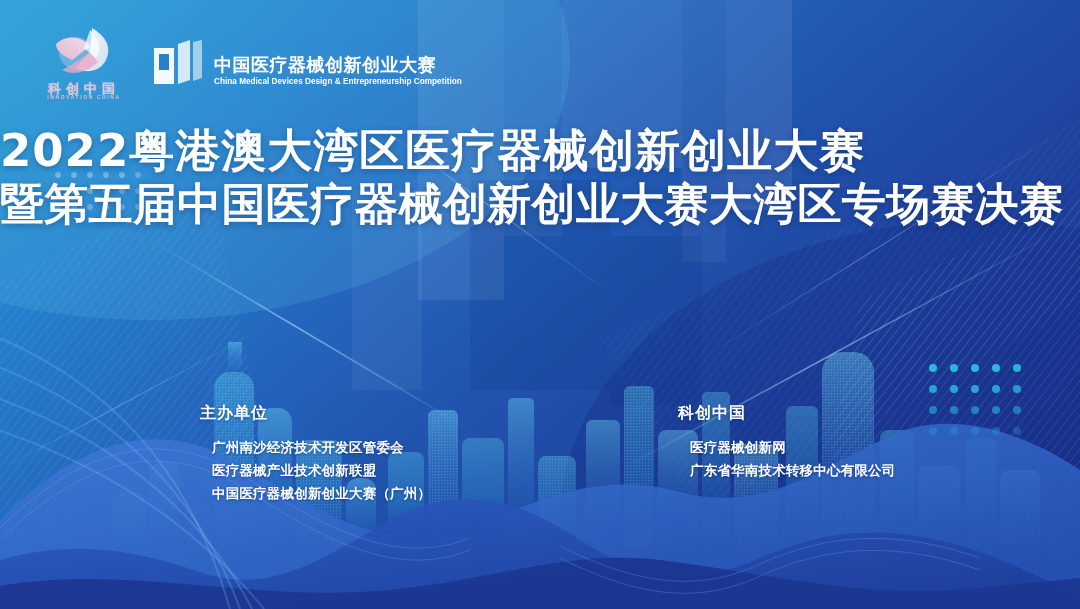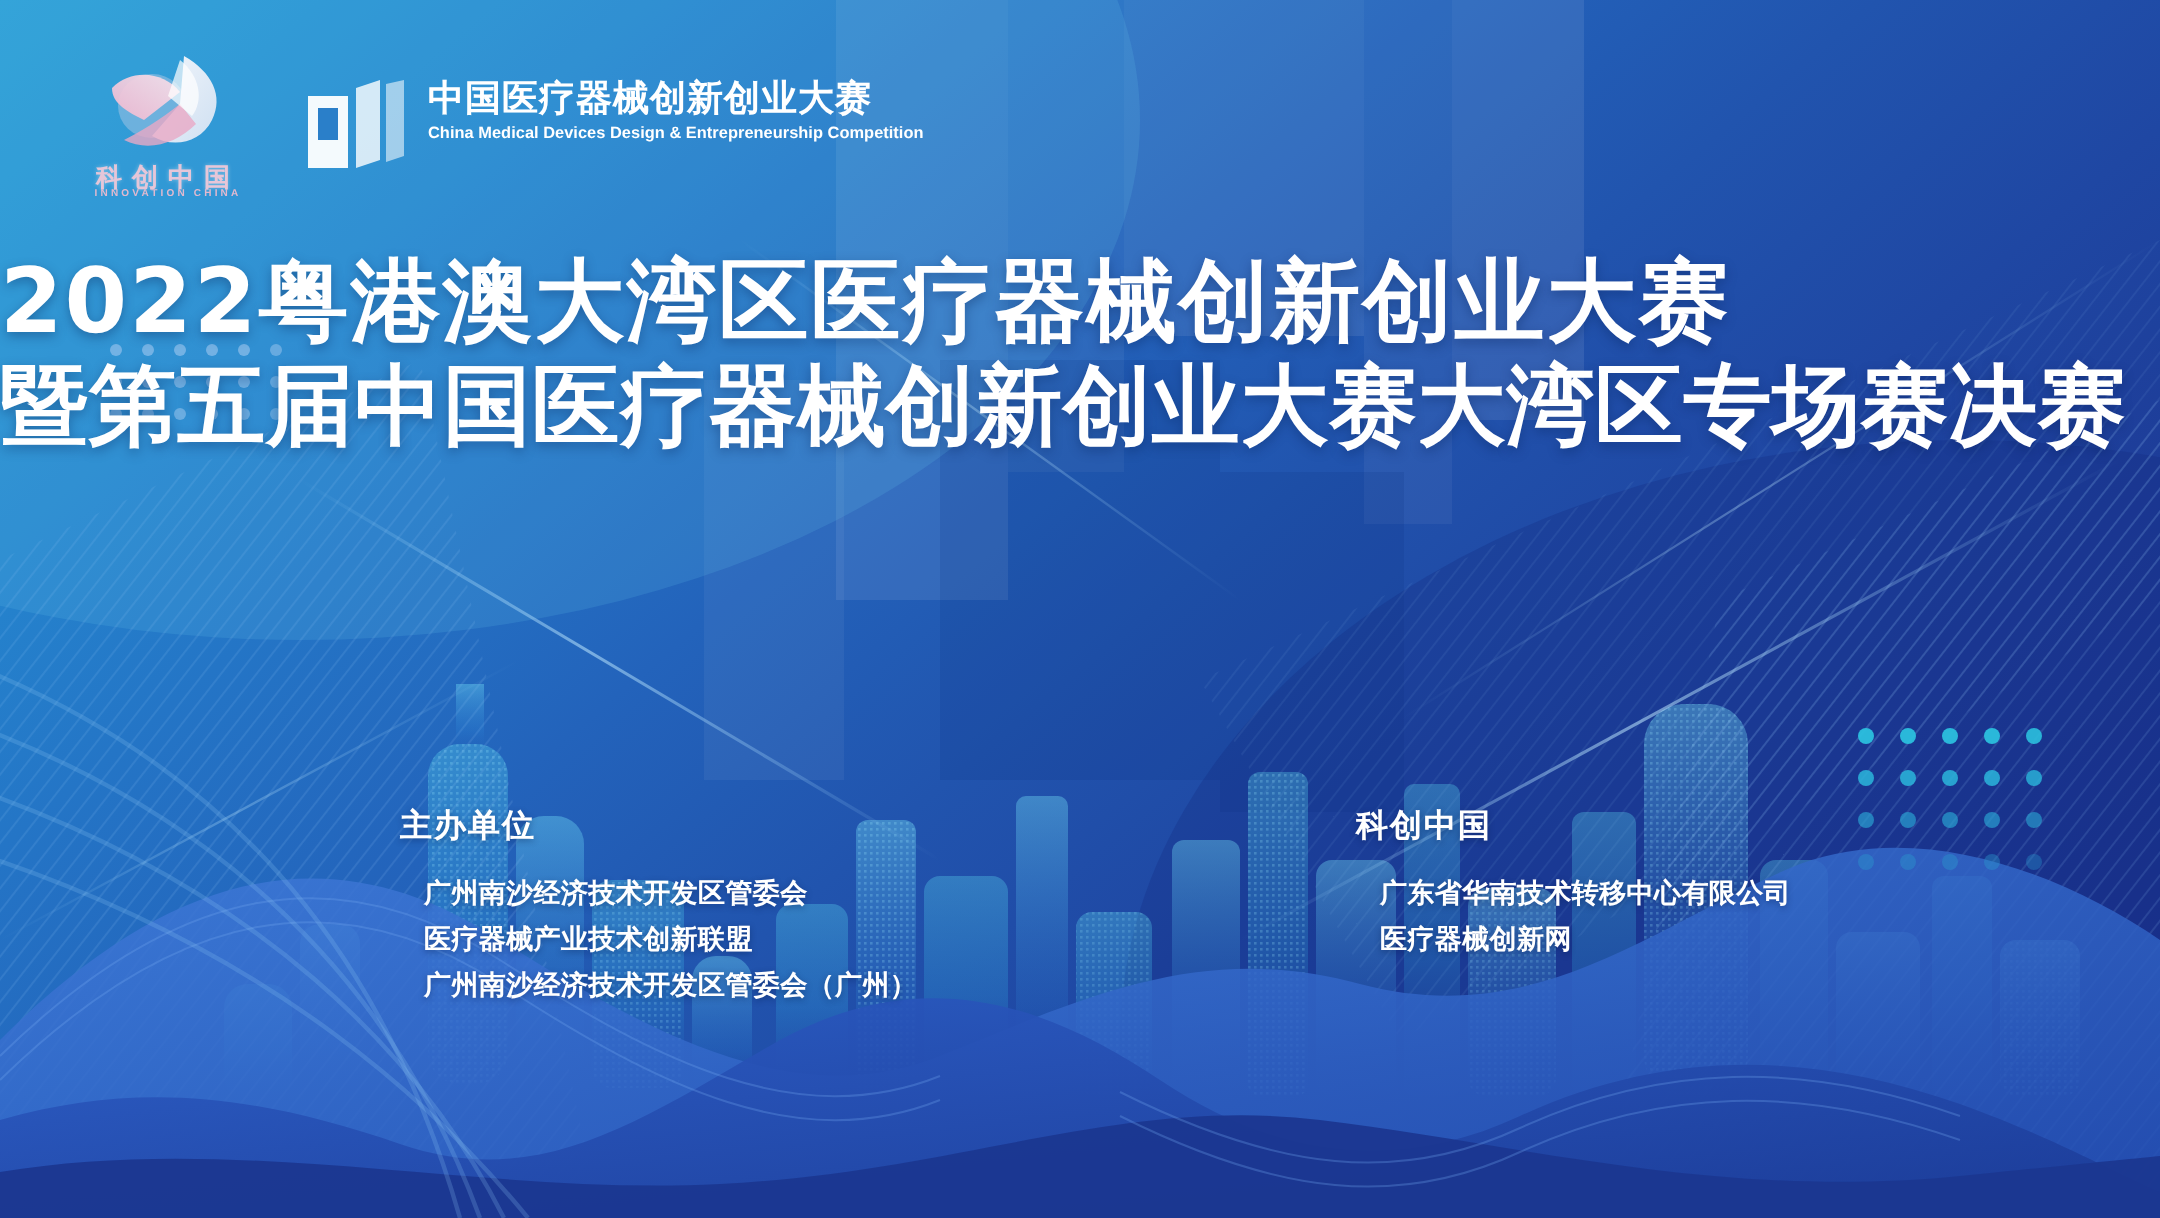--- a/index.html
+++ b/index.html
@@ -33,21 +33,21 @@
   .logos{position:absolute;left:38px;top:26px;display:flex;align-items:center;gap:22px;z-index:40;}
 
   .kczg{position:relative;width:92px;height:74px;}
   .kczg .bird{position:absolute;left:8px;top:0;width:78px;height:52px;}
   .kczg .cn{position:absolute;left:0;bottom:5px;width:92px;text-align:center;
       font-size:13px;font-weight:700;color:#e6c6d8;letter-spacing:5px;line-height:1;
       text-shadow:0 0 2px rgba(255,255,255,.4);}
   .kczg .en{position:absolute;left:0;bottom:0;width:92px;text-align:center;
       font-size:5px;font-weight:700;color:#e2b9cf;letter-spacing:1.6px;line-height:1;}
 
-  .cmdc{display:flex;align-items:flex-start;gap:10px;}
+  .cmdc{display:flex;align-items:flex-end;gap:10px;}
   .cmdc .mark{width:52px;height:46px;}
   .cmdc .txt{display:flex;flex-direction:column;gap:2px;}
   .cmdc .zh{font-size:18px;font-weight:700;color:#fff;letter-spacing:.5px;line-height:1.1;
       font-family:"DejaVu Sans","Liberation Sans",sans-serif;}
   .cmdc .en{font-size:8.2px;font-weight:700;color:#fff;letter-spacing:.02px;line-height:1.1;
       font-family:"Liberation Sans",sans-serif;white-space:nowrap;}
 
   
   .title-wrap{position:absolute;left:0;right:0;top:126px;z-index:35;}
   .t1{font-size:45px;font-weight:700;color:#fff;letter-spacing:1px;line-height:1.12;
@@ -302,25 +302,25 @@
     <div class="t1">2022粤港澳大湾区医疗器械创新创业大赛</div>
     <div class="t2">暨第五届中国医疗器械创新创业大赛大湾区专场赛决赛</div>
   </div>
 
 
   <div class="org left">
     <h3>主办单位</h3>
     <ul>
       <li>广州南沙经济技术开发区管委会</li>
       <li>医疗器械产业技术创新联盟</li>
-      <li>广州南沙经济技术开发区管委会（广州）</li>
+      <li>中国医疗器械创新创业大赛（广州）</li>
     </ul>
   </div>
 
   <div class="org right">
     <h3>科创中国</h3>
     <ul>
+      <li>医疗器械创新网</li>
       <li>广东省华南技术转移中心有限公司</li>
-      <li>医疗器械创新网</li>
     </ul>
   </div>
 
 </div>
 
 </body></html>

